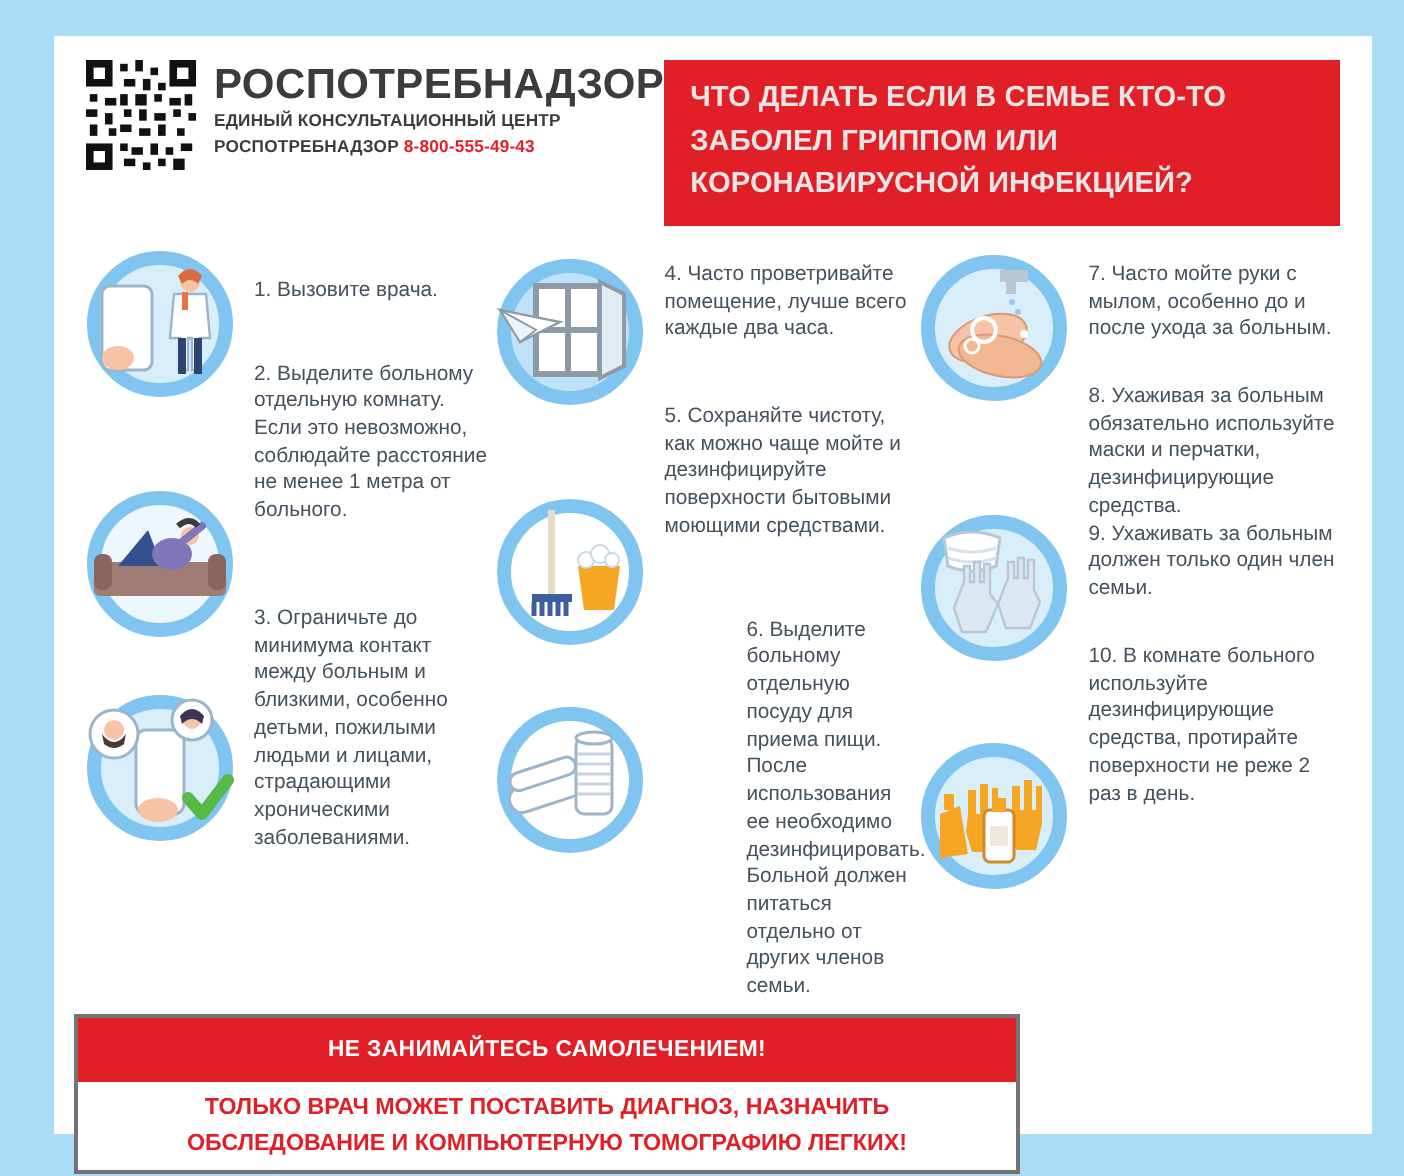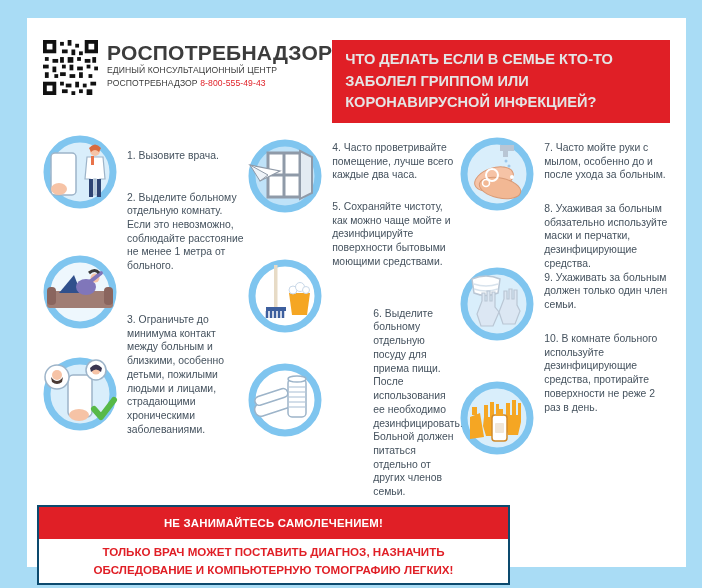--- a/index.html
+++ b/index.html
@@ -5,60 +5,60 @@
   html,body{margin:0;padding:0;background:#e8f4fb;}
   *{box-sizing:border-box;}
   .page{
     width:702px;height:588px;background:#a9dcf5;
     padding:18px 16px 21px 27px;
     font-family:"Liberation Sans", sans-serif;
     position:relative;
   }
   .sheet{
     width:100%;height:100%;background:#ffffff;
-    padding:12px 12px 12px 10px;
+    padding:2px 12px 12px 10px;
     display:flex;flex-direction:column;
   }
   
   .header{display:flex;justify-content:space-between;align-items:flex-start;margin-top:10px;}
   .brand{display:flex;gap:9px;margin-left:6px;}
   .qr{width:55px;height:55px;flex:0 0 auto;}
   .brand-text{padding-top:2px;}
   .brand-title{font-size:21px;font-weight:bold;color:#3c3c3c;letter-spacing:.2px;line-height:1.05;}
-  .brand-sub{font-size:8.6px;font-weight:normal;color:#3c3c3c;line-height:1.35;margin-top:1px;letter-spacing:.1px;}
+  .brand-sub{font-size:8.6px;font-weight:bold;color:#3c3c3c;line-height:1.35;margin-top:1px;letter-spacing:.1px;}
   .brand-sub .phone{color:#e01f26;}
   .banner{
     width:398px;background:#e01f26;color:#e5e5e5;
     font-size:14.6px;font-weight:bold;line-height:1.48;
     padding:9px 13px;margin-right:4px;
   }
   
   .main{flex:1;display:flex;padding:6px 0 0 2px;}
   .col{position:relative;}
   .col1{width:212px;}
   .col2{width:212px;}
   .col3{width:225px;}
   .icon{position:absolute;left:0;width:82px;height:82px;}
   .texts{margin-left:88px;color:#45525e;font-size:10.4px;line-height:1.32;}
   .texts p{margin:0;}
   
   .col1 .texts{padding-top:20px;}
   .col1 .t2{margin-top:28px;}
   .col1 .t3{margin-top:40px;}
   .col2 .texts{padding-top:12px;}
-  .col2 .t2{margin-top:18px;}
+  .col2 .t2{margin-top:30px;}
   .col2 .t3{margin-top:38px;margin-left:41px;}
   .col3 .texts{padding-top:12px;}
   .col3 .t2{margin-top:20px;}
   .col3 .t3{}
   .col3 .t4{margin-top:20px;}
   
   .footer{display:flex;align-items:stretch;margin-top:6px;height:96px;}
   .warning{
-    width:473px;border:2px solid #0c4a6e;background:#fff;
+    width:473px;border:2px solid #737373;background:#fff;
     display:flex;flex-direction:column;flex:0 0 auto;
   }
   .warning-head{
     background:#e01f26;color:#fff;font-weight:bold;font-size:11.4px;
     text-align:center;padding:10px 6px;letter-spacing:.2px;
   }
   .warning-body{
     flex:1;display:flex;align-items:center;justify-content:center;
     color:#e01f26;font-weight:bold;font-size:11.6px;line-height:1.55;
     text-align:center;padding:4px 26px;

